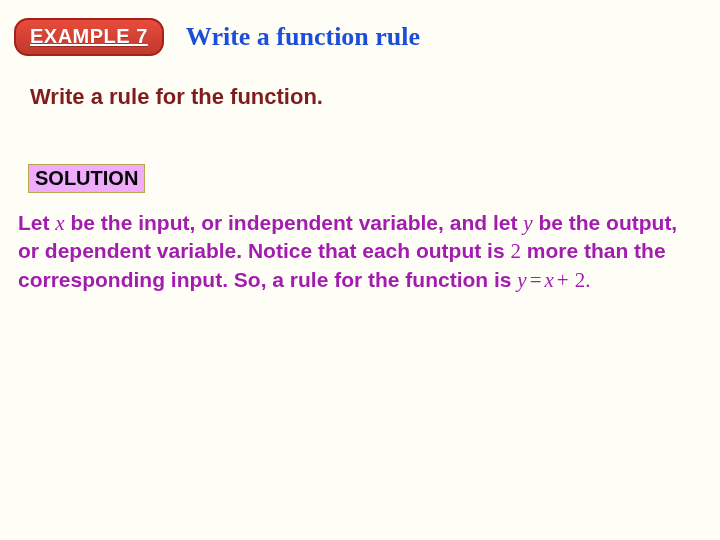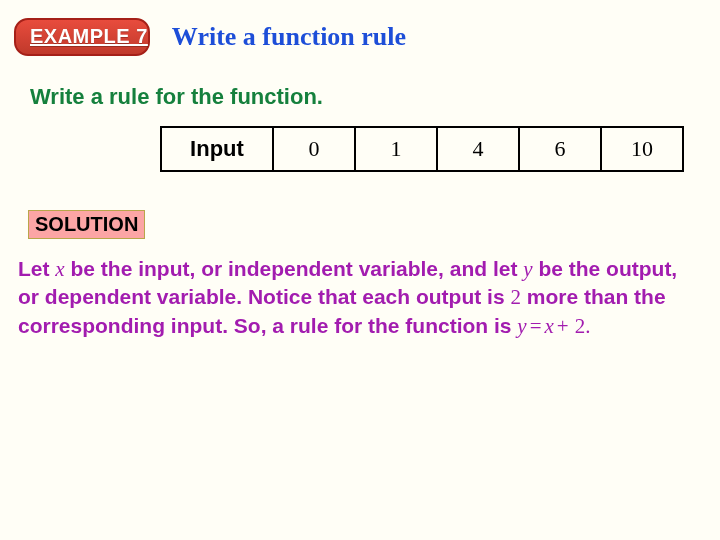--- a/index.html
+++ b/index.html
@@ -15,39 +15,39 @@
   .header-row {
     display: flex;
     align-items: center;
     padding: 18px 0 8px 14px;
   }
   .example-badge {
     background: linear-gradient(to bottom, #e84c3d 0%, #c0392b 100%);
     color: #fff;
     font-weight: bold;
     font-size: 20px;
-    padding: 5px 0 6px 14px;
+    padding: 5px 14px 6px 14px;
     border-radius: 14px;
     border: 2px solid #a52018;
     letter-spacing: 0.5px;
     text-shadow: 0 1px 0 rgba(0,0,0,0.25);
     text-decoration: underline;
   }
   .page-title {
     color: #1d4ed8;
     font-family: Liberation Serif, serif;
     font-weight: bold;
     font-size: 26px;
     margin-left: 22px;
   }
   .instruction {
     font-family: Arial, Helvetica, sans-serif;
     font-weight: bold;
     font-size: 22px;
-    color: #15803d;
+    color: #7f1d1d;
     margin: 20px 0 16px 30px;
   }
   .function-table {
     border-collapse: collapse;
     margin-left: 160px;
     margin-bottom: 30px;
   }
   .function-table td, .function-table th {
     border: 2px solid #000;
     text-align: center;
@@ -63,21 +63,21 @@
   }
   .solution-label {
     display: inline-block;
     font-family: Arial, Helvetica, sans-serif;
     font-weight: bold;
     font-size: 20px;
     color: #000;
     margin: 8px 0 10px 28px;
     padding: 2px 6px;
     border: 1px solid #b9a64a;
-    background: #fca5a5;
+    background: #f0abfc;
   }
   .solution-body {
     font-family: Arial, Helvetica, sans-serif;
     font-size: 21px;
     font-weight: bold;
     color: #a21caf;
     margin: 6px 40px 0 18px;
     line-height: 1.35;
   }
   .solution-body .var {
@@ -106,28 +106,20 @@
 
 <div class="header-row">
   <span class="example-badge">EXAMPLE 7</span>
   <span class="page-title">Write a function rule</span>
 </div>
 
 <div class="instruction">Write a rule for the function.</div>
 
 <table class="function-table">
   <tbody>
-      <tr>
-    <td class="row-label">Input</td>
-    <td>0</td>
-    <td>1</td>
-    <td>4</td>
-    <td>6</td>
-    <td>10</td>
-  </tr>
 </tbody>
   </table>
 
 <div class="solution-label">SOLUTION</div>
 
 <div class="solution-body">
   <span>Let </span><span class="var">x</span><span> be the input, or independent variable, and let </span><span class="var">y</span><span> be the output, or dependent variable. Notice that each output is </span><span class="num">2</span><span> more than the corresponding input. So, a rule for the function is </span><span class="eqn"><span>y</span><span class="op">=</span><span>x</span><span class="op">+</span><span class="op">2.</span></span>
 </div>
 
 

